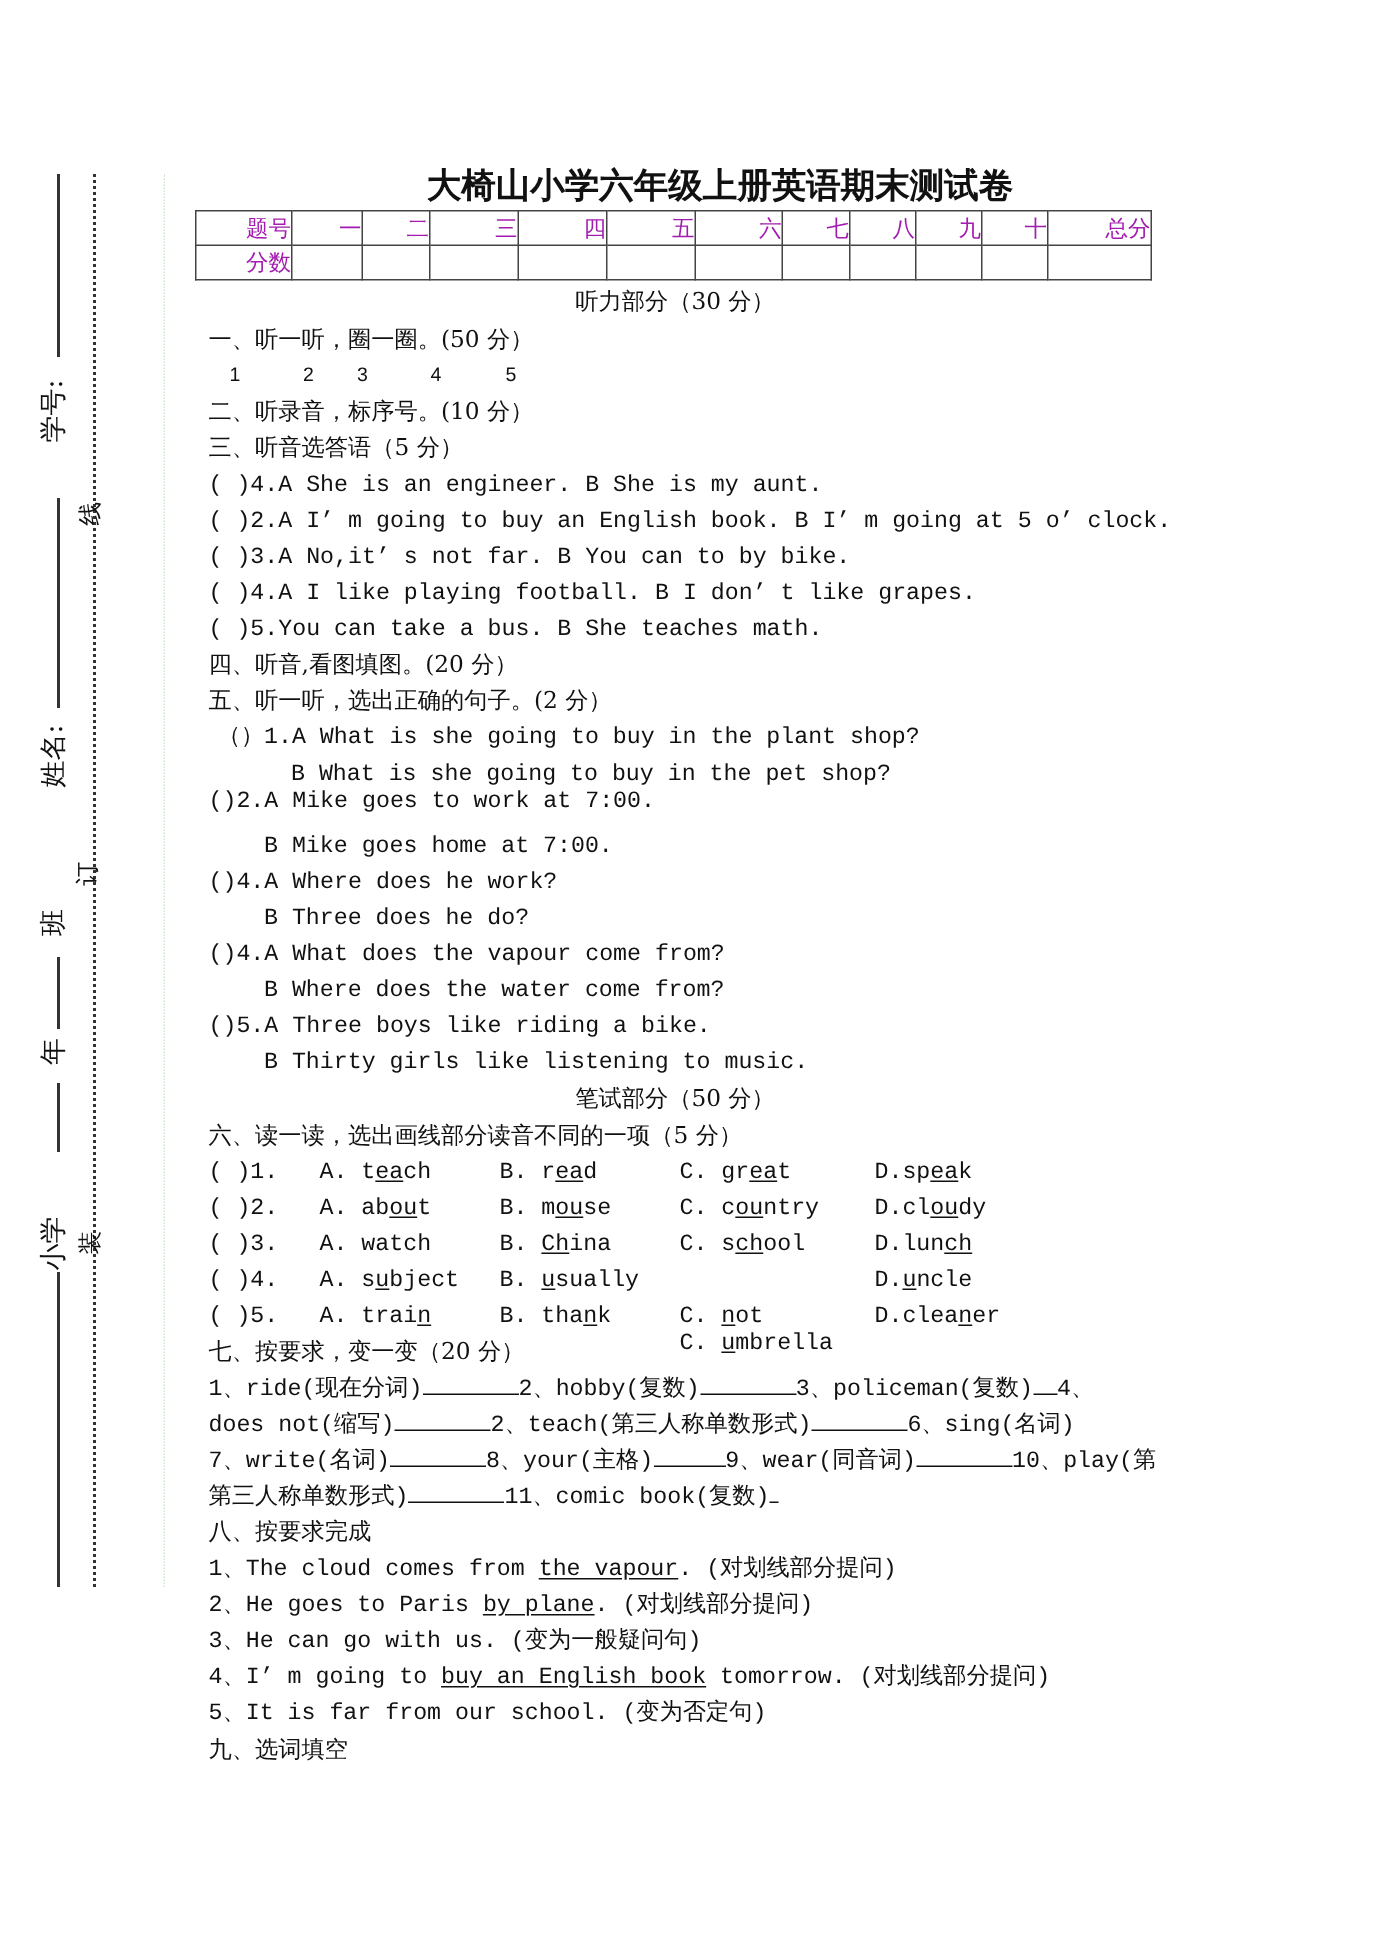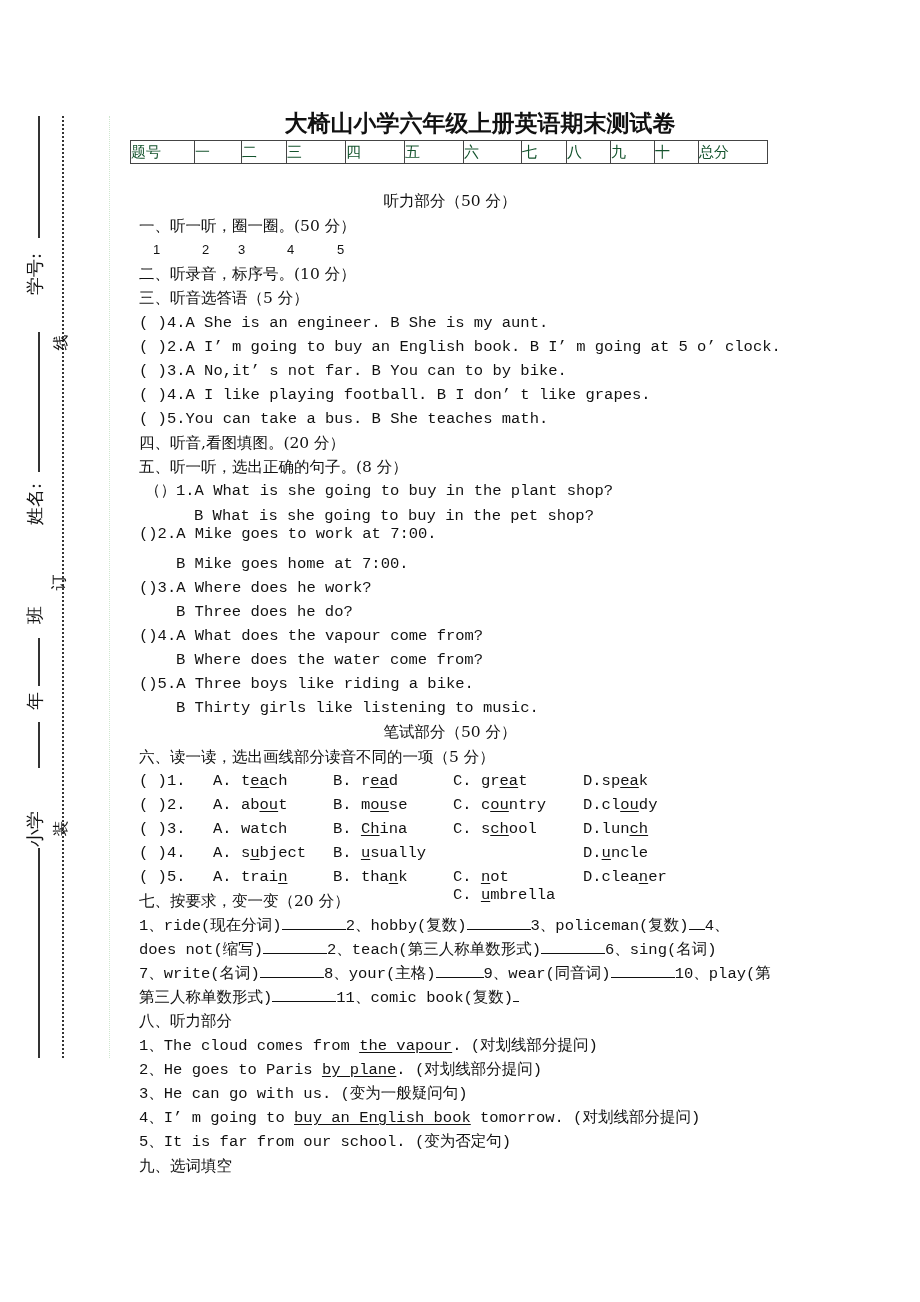--- a/index.html
+++ b/index.html
@@ -3,22 +3,22 @@
 <meta charset="utf-8">
 <style>
   html, body { margin: 0; padding: 0; background: #ffffff; }
   body { width: 920px; height: 1302px; position: relative; overflow: hidden;
          font-family: "DejaVu Serif", "Liberation Serif", serif; color: #111; }
   .mono { font-family: "Liberation Mono", "DejaVu Sans Mono", monospace; }
   .abs { position: absolute; white-space: pre; }
   .title { left: 0; width: 960px; top: 108px; text-align: center; font-size: 23px; font-weight: bold;
            font-family: "DejaVu Sans", "Liberation Sans", sans-serif; letter-spacing: 0px; }
   table.score { position: absolute; left: 130px; top: 140px; border-collapse: collapse; }
-  table.score td { border: 1px solid #444; height: 22px; padding: 0; text-align: left;
-                   font-size: 15px; color: #14532d; }
+  table.score td { border: 1px solid #444; height: 22px; padding: 0; text-align: right;
+                   font-size: 15px; color: #a21caf; }
   .line { position: absolute; font-size: 15.5px; line-height: 20px; }
   .center { text-align: center; }
   u { text-decoration: underline; text-underline-offset: 2px; }
   .vtext { position: absolute; transform: rotate(-90deg); transform-origin: center center;
            font-size: 18px; white-space: nowrap; }
   .vsmall { font-size: 16px; }
   .seg { position: absolute; left: 38px; width: 2px; background: #333; }
   .dotline { position: absolute; left: 62px; top: 116px; height: 942px; width: 0;
              border-left: 2px dotted #333; }
   .faintdot { position: absolute; left: 109px; top: 116px; height: 942px; width: 0;
@@ -60,46 +60,60 @@
     <td style="width:58px">三</td>
     <td style="width:58px">四</td>
     <td style="width:58px">五</td>
     <td style="width:57px">六</td>
     <td style="width:44px">七</td>
     <td style="width:43px">八</td>
     <td style="width:43px">九</td>
     <td style="width:43px">十</td>
     <td style="width:68px">总分</td>
   </tr>
+  <tr>
+    <td>分数</td>
+    <td></td>
+    <td></td>
+    <td></td>
+    <td></td>
+    <td></td>
+    <td></td>
+    <td></td>
+    <td></td>
+    <td></td>
+    <td></td>
+    <td></td>
+  </tr>
 </tbody>
   </table>
 
-<div class="line center" style="left:130px;width:640px;top:191px">听力部分（50 分）</div>
+<div class="line center" style="left:130px;width:640px;top:191px">听力部分（30 分）</div>
 <div class="line" style="left:139px;top:216px">一、听一听，圈一圈。(50 分）</div>
 <div>
   <span class="abs nums" style="left:153px;top:242px">1</span>
   <span class="abs nums" style="left:202px;top:242px">2</span>
   <span class="abs nums" style="left:238px;top:242px">3</span>
   <span class="abs nums" style="left:287px;top:242px">4</span>
   <span class="abs nums" style="left:337px;top:242px">5</span>
 </div>
 <div class="line" style="left:139px;top:264px">二、听录音，标序号。(10 分）</div>
 <div class="line" style="left:139px;top:288px">三、听音选答语（5 分）</div>
 <div class="line mono" style="left:139px;top:313px">(  )4.A She is an engineer.     B She is my aunt.</div>
 <div class="line mono" style="left:139px;top:337px">(  )2.A I’ m going to buy an English book.  B I’ m going at 5 o’ clock.</div>
 <div class="line mono" style="left:139px;top:361px">(  )3.A No,it’ s not far.   B You can to by bike.</div>
 <div class="line mono" style="left:139px;top:385px">(  )4.A I like playing football.   B I don’ t like grapes.</div>
 <div class="line mono" style="left:139px;top:409px">(  )5.You can take a bus.  B She teaches math.</div>
 <div class="line" style="left:139px;top:433px">四、听音,看图填图。(20 分）</div>
-<div class="line" style="left:139px;top:457px">五、听一听，选出正确的句子。(8 分）</div>
+<div class="line" style="left:139px;top:457px">五、听一听，选出正确的句子。(2 分）</div>
 <div class="line mono" style="left:145px;top:481px">（）1.A What is she going to buy in the plant shop?</div>
 <div class="line mono" style="left:194px;top:506px">B What is she going to buy in the pet shop?</div>
 <div class="line mono" style="left:139px;top:524px">()2.A Mike goes to work at 7:00.</div>
 <div class="line mono" style="left:176px;top:554px">B Mike goes home at 7:00.</div>
-<div class="line mono" style="left:139px;top:578px">()3.A Where does he work?</div>
+<div class="line mono" style="left:139px;top:578px">()4.A Where does he work?</div>
 <div class="line mono" style="left:176px;top:602px">B Three does he do?</div>
 <div class="line mono" style="left:139px;top:626px">()4.A What does the vapour come from?</div>
 <div class="line mono" style="left:176px;top:650px">B Where does the water come from?</div>
 <div class="line mono" style="left:139px;top:674px">()5.A Three boys like riding a bike.</div>
 <div class="line mono" style="left:176px;top:698px">B Thirty girls like listening to music.</div>
 
 <div class="line center" style="left:130px;width:640px;top:722px">笔试部分（50 分）</div>
 <div class="line" style="left:139px;top:747px">六、读一读，选出画线部分读音不同的一项（5 分）</div>
 
 <div id="sec6">
@@ -131,21 +145,21 @@
   </div>
 
 <div class="line" style="left:139px;top:891px">七、按要求，变一变（20 分）</div>
 <div id="sec7">
     <div class="line mono" style="left:139px;top:915px"><span>1、ride(现在分词)</span><span class="blank" style="width:64px"></span><span>2、hobby(复数)</span><span class="blank" style="width:64px"></span><span>3、policeman(复数)</span><span class="blank" style="width:16px"></span><span>4、</span></div>
     <div class="line mono" style="left:139px;top:939px"><span>does not(缩写)</span><span class="blank" style="width:64px"></span><span>2、teach(第三人称单数形式)</span><span class="blank" style="width:64px"></span><span>6、sing(名词)</span></div>
     <div class="line mono" style="left:139px;top:963px"><span>7、write(名词)</span><span class="blank" style="width:64px"></span><span>8、your(主格)</span><span class="blank" style="width:48px"></span><span>9、wear(同音词)</span><span class="blank" style="width:64px"></span><span>10、play(第</span></div>
     <div class="line mono" style="left:139px;top:987px"><span>第三人称单数形式)</span><span class="blank" style="width:64px"></span><span>11、comic book(复数)</span><span class="blank" style="width:6px"></span></div>
   </div>
 
-<div class="line" style="left:139px;top:1011px">八、听力部分</div>
+<div class="line" style="left:139px;top:1011px">八、按要求完成</div>
 <div id="sec8">
     <div class="line mono" style="left:139px;top:1036px">1、The cloud comes from <u>the vapour</u>. (对划线部分提问)</div>
     <div class="line mono" style="left:139px;top:1060px">2、He goes to Paris <u>by plane</u>. (对划线部分提问)</div>
     <div class="line mono" style="left:139px;top:1084px">3、He can go with us. (变为一般疑问句)</div>
     <div class="line mono" style="left:139px;top:1108px">4、I’ m going to <u>buy an English book</u> tomorrow. (对划线部分提问)</div>
     <div class="line mono" style="left:139px;top:1132px">5、It is far from our school. (变为否定句)</div>
   </div>
 
 <div class="line" style="left:139px;top:1156px">九、选词填空</div>
 

